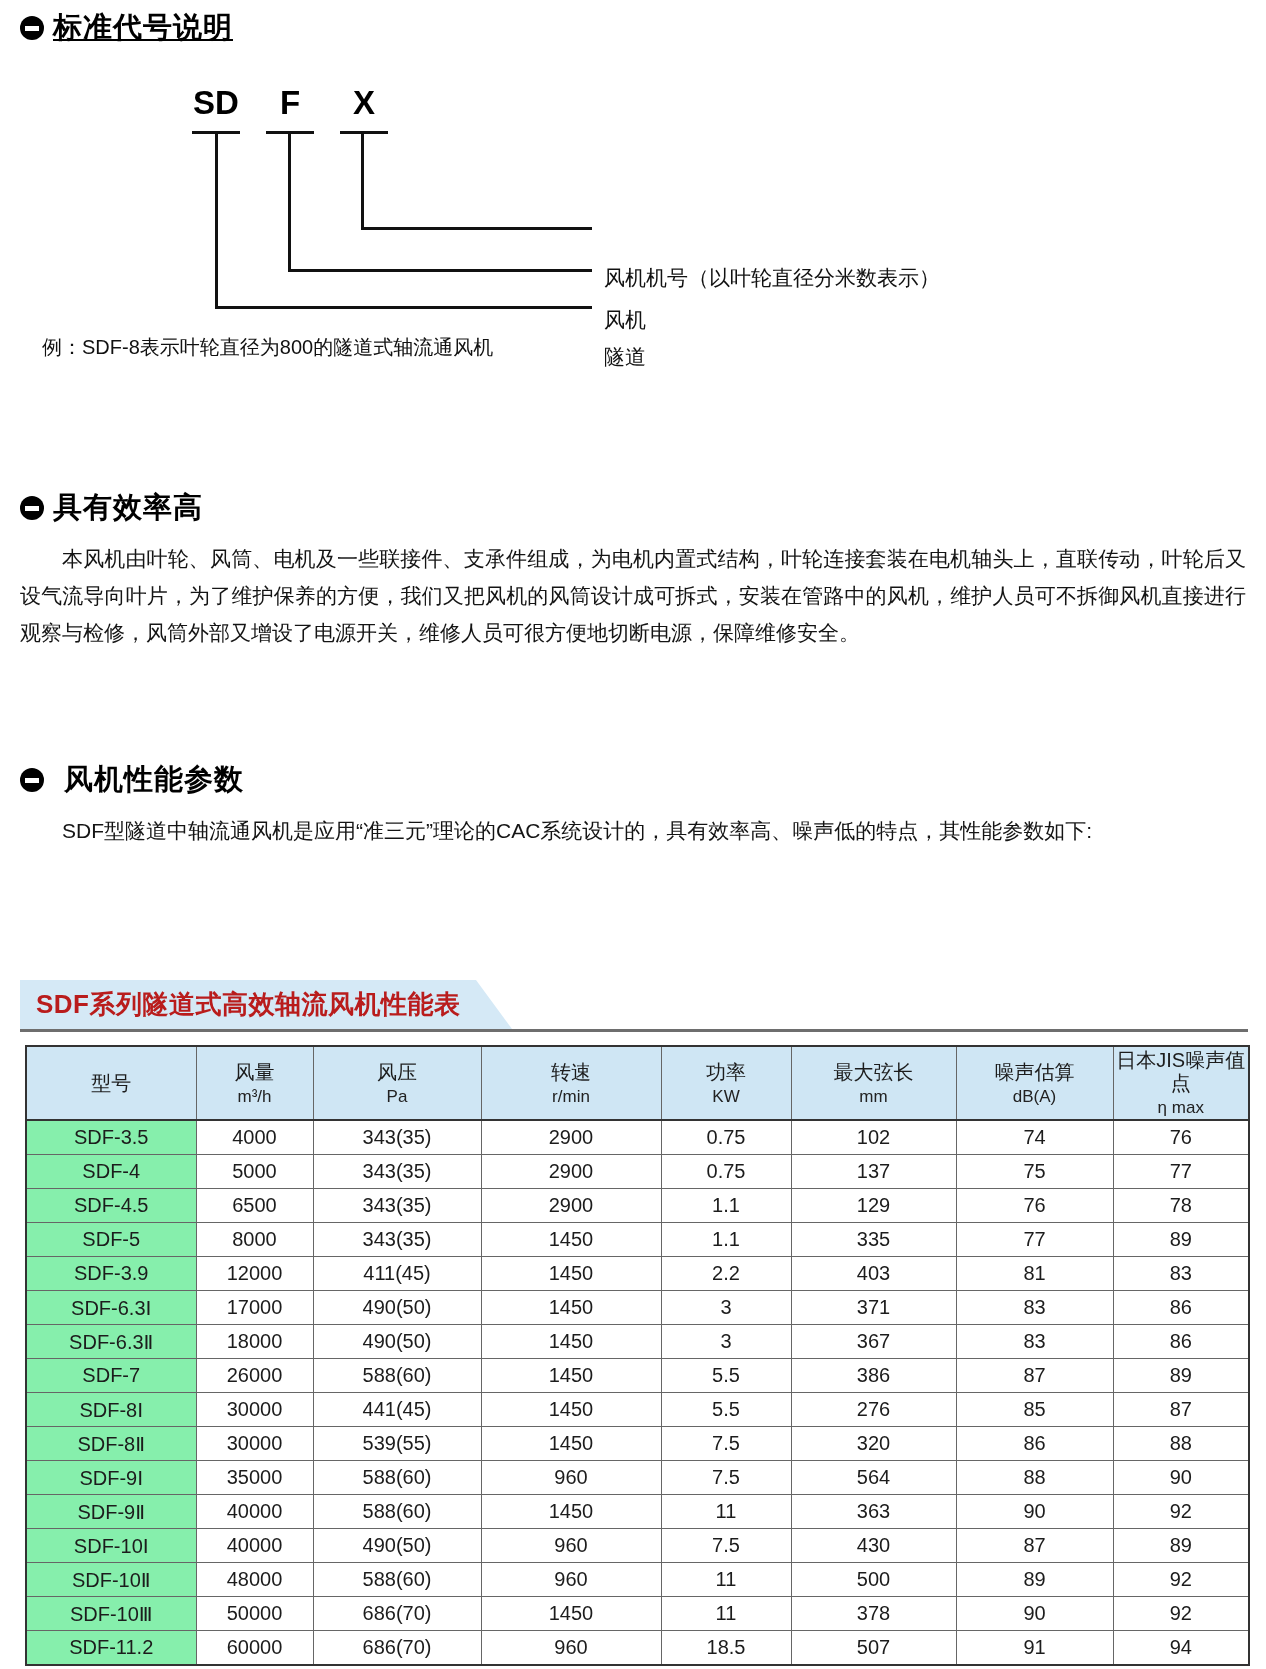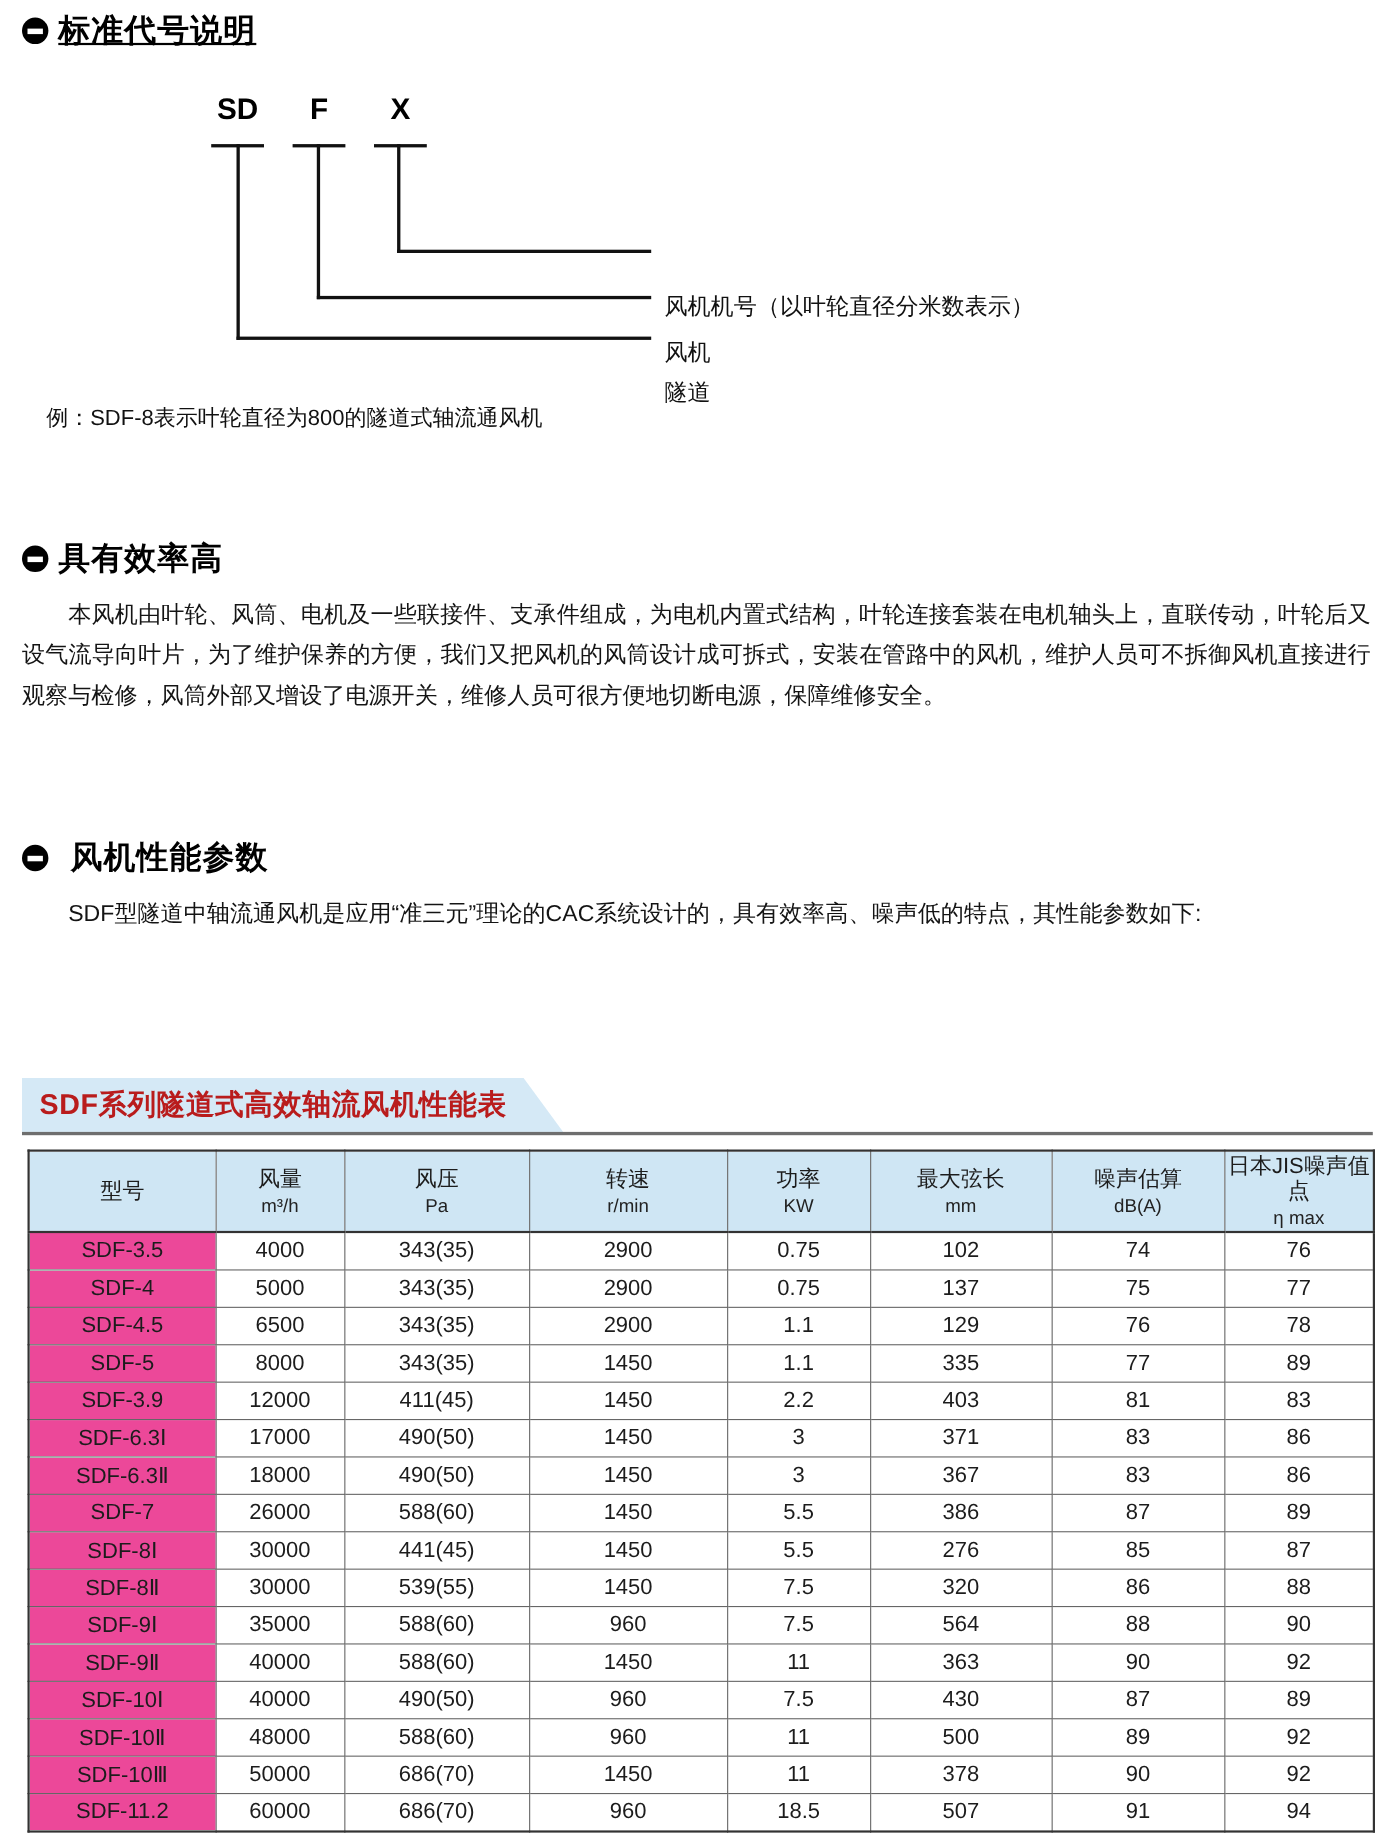--- a/index.html
+++ b/index.html
@@ -6,42 +6,42 @@
   body { font-family:"Liberation Sans","DejaVu Sans",sans-serif; color:#111; }
   #page { position:relative; width:1266px; height:1669px; background:#fff; overflow:hidden; }
 
   
   .sec-h { position:absolute; display:flex; align-items:center; gap:9px;
            font-size:29px; font-weight:bold; color:#000; letter-spacing:1px; }
   .bullet { width:24px; height:24px; border-radius:50%; background:#000; position:relative; flex:0 0 auto; }
   .bullet::after { content:""; position:absolute; left:5px; right:5px; top:10px; height:5px; background:#fff; }
 
   
-  .code-part { position:absolute; width:48px; text-align:center; font-size:27px; font-weight:bold; color:#000; }
+  .code-part { position:absolute; width:48px; text-align:center; font-size:33px; font-weight:bold; color:#000; }
   .dline { position:absolute; background:#111; }
   .code-label { position:absolute; font-size:21px; color:#111; white-space:nowrap;margin-top:48px; }
   .example { position:absolute; font-size:20px; color:#111; white-space:nowrap; }
 
   .para { position:absolute; width:1226px; font-size:21px; line-height:37px;
           text-align:justify; text-indent:2em; color:#141414; }
 
   
   .banner { position:absolute; left:20px; top:980px; width:492px; height:49px;
             background:#d5e9f6; clip-path:polygon(0 0, calc(100% - 36px) 0, 100% 100%, 0 100%); }
   .banner-text { font-size:26px; font-weight:bold; line-height:49px; padding-left:16px; color:#b91c1c; letter-spacing:0.5px; }
   .banner-rule { position:absolute; left:20px; top:1029px; width:1228px; height:3px; background:#6e6e6e; }
 
   
   .perf-table-wrap { position:absolute; left:25px; top:1045px; }
   table.perf { border-collapse:collapse; table-layout:fixed; width:1223px; border:2px solid #333; }
   table.perf th, table.perf td { border:1px solid #666; text-align:center; vertical-align:middle;
                                  padding:0; color:#1c1c1c; overflow:hidden; }
   table.perf thead th { height:72px; background:#cfe6f4; font-weight:normal; border-bottom:2px solid #333; }
   table.perf tbody td { height:33px; font-size:20px; background:#fff; }
-  table.perf tbody td.model-cell { background:#ec4899;margin-left:32px; }
+  table.perf tbody td.model-cell { background:#86efac;margin-left:32px; }
   .hname { font-size:20px; line-height:23px; }
   .hunit { font-size:17px; line-height:19px; margin-top:3px; color:#222; }
 </style>
 </head>
 <body>
 
 <div id="page">
 
   <div class="sec-h" style="left:20px; top:8px;text-decoration:underline;">
     <span class="bullet"></span>
@@ -62,21 +62,21 @@
     <div class="dline" style="left:361px; top:131px; width:3px; height:99px;"></div>
 
     <div class="dline" style="left:361px; top:227px; width:231px; height:3px;"></div>
     <div class="dline" style="left:288px; top:269px; width:304px; height:3px;"></div>
     <div class="dline" style="left:215px; top:306px; width:377px; height:3px;"></div>
 
     <div class="code-label" style="left:604px; top:216px;">风机机号（以叶轮直径分米数表示）</div>
     <div class="code-label" style="left:604px; top:258px;">风机</div>
     <div class="code-label" style="left:604px; top:295px;">隧道</div>
 
-    <div class="example" style="left:42px; top:334px;margin-top:32px;">例：SDF-8表示叶轮直径为800的隧道式轴流通风机</div>
+    <div class="example" style="left:42px; top:334px;">例：SDF-8表示叶轮直径为800的隧道式轴流通风机</div>
   </div>
 
   <div class="sec-h" style="left:20px; top:488px;">
     <span class="bullet"></span>
     <span>具有效率高</span>
   </div>
   <div class="para" style="left:20px; top:540px;">本风机由叶轮、风筒、电机及一些联接件、支承件组成，为电机内置式结构，叶轮连接套装在电机轴头上，直联传动，叶轮后又设气流导向叶片，为了维护保养的方便，我们又把风机的风筒设计成可拆式，安装在管路中的风机，维护人员可不拆御风机直接进行观察与检修，风筒外部又增设了电源开关，维修人员可很方便地切断电源，保障维修安全。</div>
 
   <div class="sec-h" style="left:20px; top:760px;gap:20px;">
     <span class="bullet"></span>

